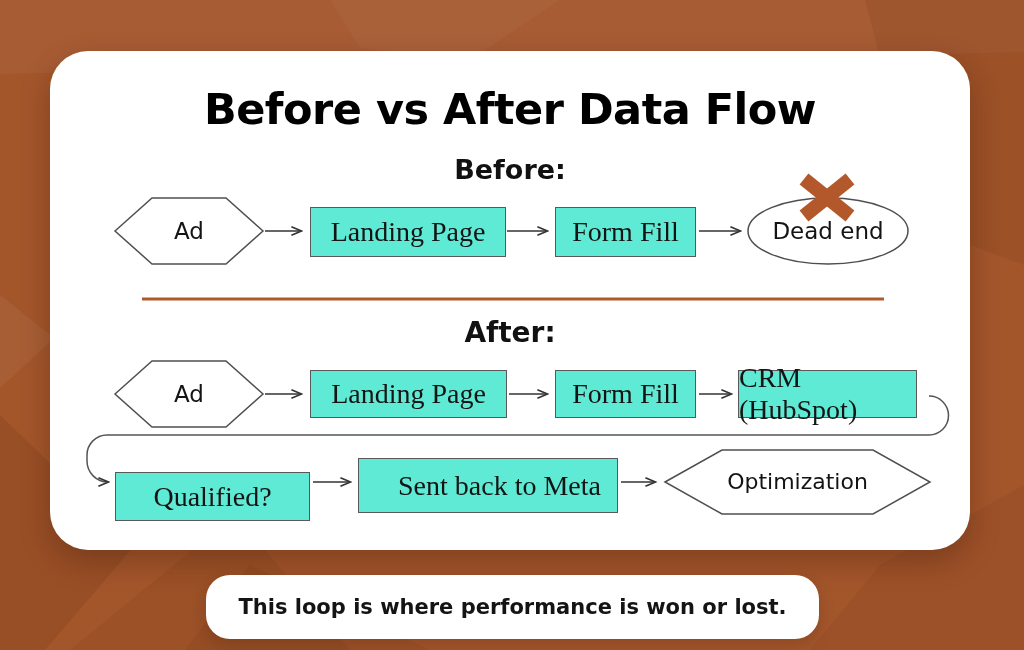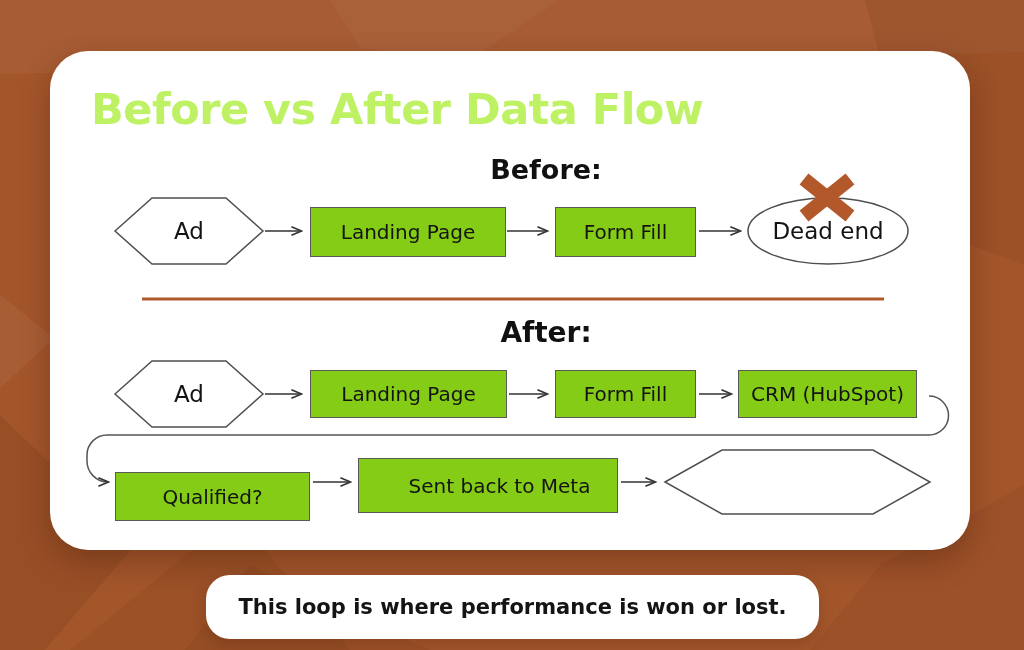--- a/index.html
+++ b/index.html
@@ -10,30 +10,30 @@
   }
   .bg-svg{position:absolute;left:0;top:0;z-index:0;}
   .card{
     position:absolute;left:50px;top:51px;width:920px;height:499px;
     background:#ffffff;border-radius:38px;z-index:1;
     box-shadow:0 12px 30px rgba(40,15,0,0.28);
   }
   .shape-svg{position:absolute;left:0;top:0;z-index:2;pointer-events:none;}
   .txt{position:absolute;z-index:3;display:flex;align-items:center;justify-content:center;text-align:center;color:#141414;}
   .title{
-    position:absolute;z-index:3;left:50px;top:84px;width:920px;text-align:left;
-    font-size:43px;font-weight:700;letter-spacing:-0.5px;color:#bef264;padding-left:41px;
+    position:absolute;z-index:3;left:50px;top:84px;width:920px;text-align:center;
+    font-size:43px;font-weight:700;letter-spacing:-0.5px;color:#000000;
   }
-  .sec-head{position:absolute;z-index:3;width:920px;left:50px;text-align:center;font-weight:700;color:#111;padding-left:36px;}
+  .sec-head{position:absolute;z-index:3;width:920px;left:50px;text-align:center;font-weight:700;color:#111;}
   .head-before{top:154px;font-size:27px;}
   .head-after{top:316px;font-size:28px;}
   .node-rect{
-    position:absolute;z-index:3;background:#84cc16;border:1.5px solid #595959;
+    position:absolute;z-index:3;background:#5eead4;border:1.5px solid #595959;
     display:flex;align-items:center;justify-content:center;
-    font-size:20px;color:#141414;box-sizing:border-box;
+    font-size:28px;color:#141414;box-sizing:border-box;font-family:Liberation Serif, serif;
   }
   .hex-label{font-size:23px;}
   .hex-label2{font-size:22px;line-height:1.25;flex-direction:column;}
   .footer-pill{
     position:absolute;z-index:3;left:206px;top:575px;width:613px;height:64px;
     background:#ffffff;border-radius:24px;display:flex;align-items:center;justify-content:center;
     font-size:21px;color:#141414;box-shadow:0 6px 16px rgba(40,15,0,0.18);font-weight:bold;
   }
 </style>
 </head>
@@ -94,15 +94,16 @@
 <div class="txt" style="left:752px;top:208px;width:152px;height:46px;font-size:23px;">Dead end</div>
 
 <div class="txt hex-label" style="left:115px;top:361px;width:148px;height:66px;">Ad</div>
 <div class="node-rect" style="left:310px;top:370px;width:197px;height:48px;">Landing Page</div>
 <div class="node-rect" style="left:555px;top:370px;width:141px;height:48px;">Form Fill</div>
 <div class="node-rect" style="left:738px;top:370px;width:179px;height:48px;">CRM (HubSpot)</div>
 
 <div class="node-rect" style="left:115px;top:458px;width:195px;height:49px;margin-top:14px;">Qualified?</div>
 <div class="node-rect" style="left:358px;top:458px;width:260px;height:55px;padding-left:23px;">Sent back to Meta</div>
 <div class="txt hex-label2" style="left:665px;top:450px;width:265px;height:64px;">
+  <span>Optimization</span>
 </div>
 
 <div class="footer-pill">This loop is where performance is won or lost.</div>
 
 </body></html>

